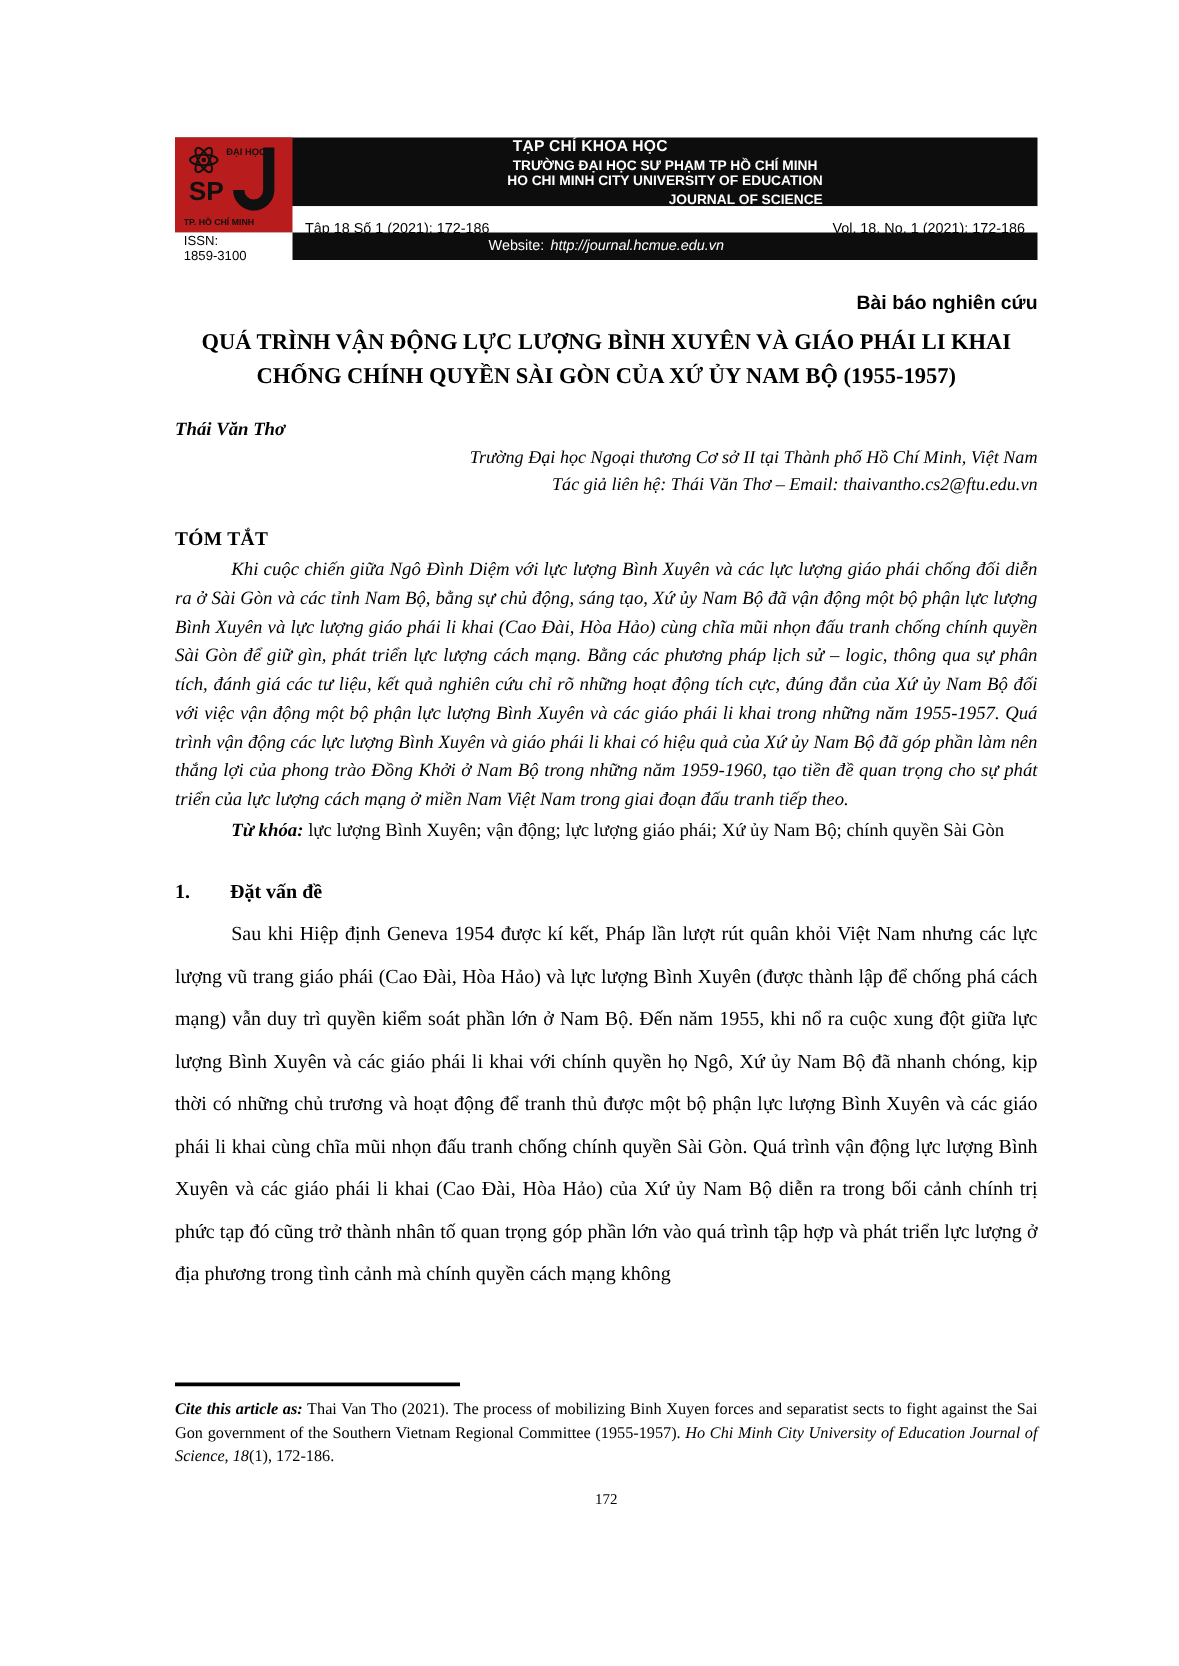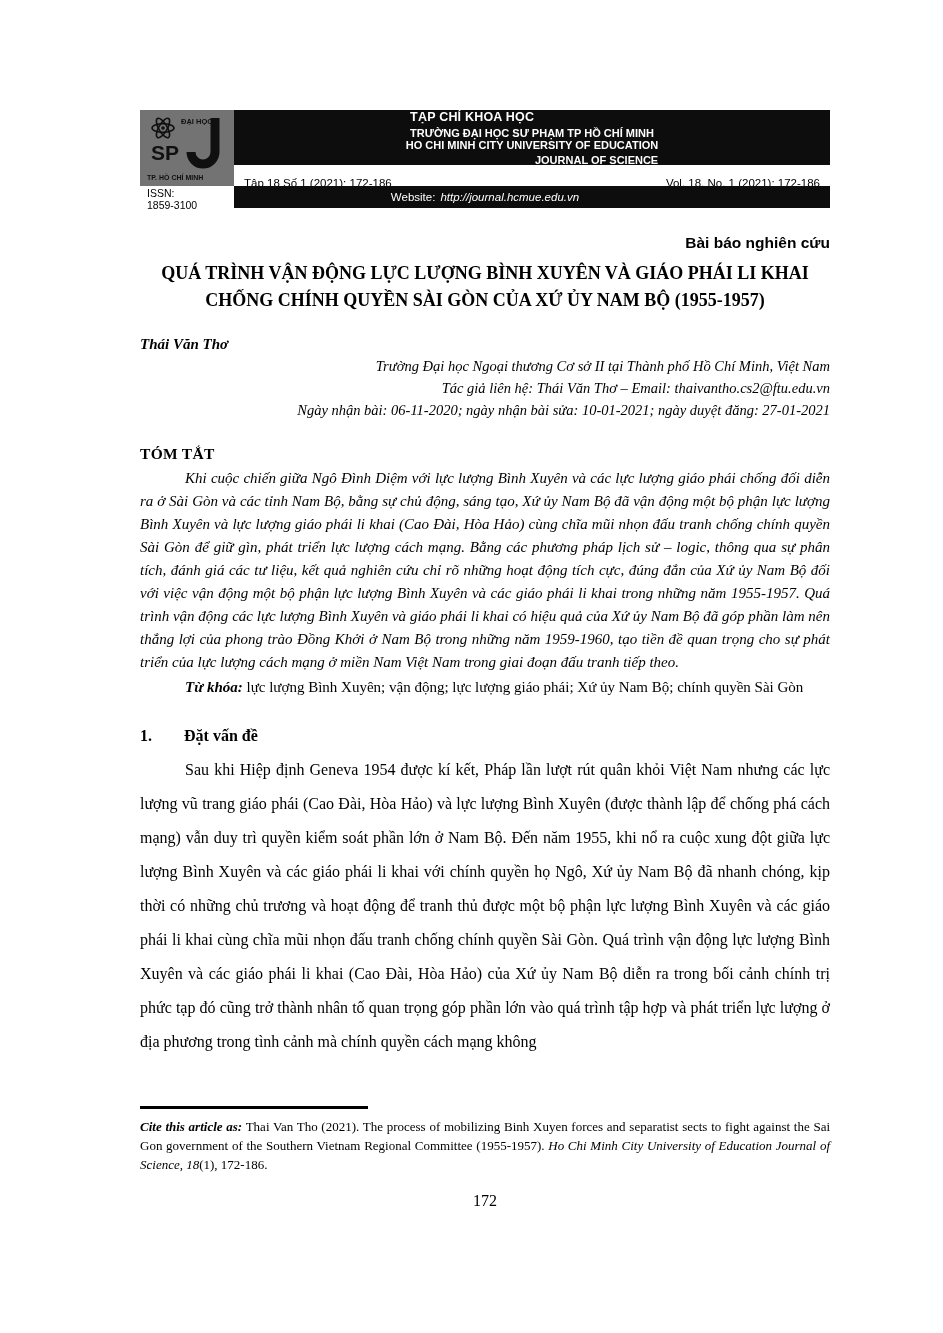--- a/index.html
+++ b/index.html
@@ -27,21 +27,21 @@
     position: absolute; top: 55px; left: 0; right: 0; height: 35px; background: #fff; color: #000;
     display: flex; align-items: center; justify-content: space-between;
     padding: 0 10px 0 104px; box-sizing: border-box; font-size: 11.5px;
   }
   .band-bot {
     position: absolute; top: 76px; left: 0; right: 0; height: 22px; background: #0d0d0d; color: #fff;
     display: flex; align-items: center; justify-content: center; font-size: 11.5px;
   }
   .band-bot .url { font-style: italic; margin-left: 5px; }
   .logo-box {
-    position: absolute; top: 0; left: 0; width: 94px; height: 76px; background: #737373; z-index: 2;
+    position: absolute; top: 0; left: 0; width: 94px; height: 76px; background: #b91c1c; z-index: 2;
     display: flex; align-items: center; justify-content: center;
   }
   .issn-box {
     position: absolute; top: 76px; left: 0; width: 94px; height: 26px; background: #fff; z-index: 2;
     color: #000; font-size: 10.5px; line-height: 12px; padding: 1px 0 0 7px; box-sizing: border-box;
   }
 
   
   .article-type { margin-top: 22px; text-align: right; font-family: "Liberation Sans", "DejaVu Sans", sans-serif; font-weight: bold; font-size: 15.5px; }
   .title { margin: 8px 0 0 0; text-align: center; font-size: 18px; font-weight: bold; line-height: 27px; }
@@ -58,21 +58,21 @@
   .sec-heading { margin-top: 28px; font-size: 16px; font-weight: bold; }
   .sec-num { display: inline-block; width: 44px; }
   .body-par { margin: 8px 0 0 0; font-size: 16px; line-height: 34px; text-align: justify; text-indent: 45px; }
 
   
   .footer { position: absolute; left: 140px; top: 1106px; width: 690px; }
   .foot-rule { width: 228px; height: 2.5px; background: #000; }
   .citation { margin: 8px 0 0 0; font-size: 13px; line-height: 19px; text-align: justify; }
   .cite-label { font-weight: bold; font-style: italic; }
   .cite-journal { font-style: italic; }
-  .page-num { position: absolute; left: 140px; top: 1192px; width: 690px; text-align: center; font-size: 16px; }
+  .page-num { position: absolute; left: 140px; top: 1192px; width: 690px; text-align: center; font-size: 12px; }
 </style>
 </head>
 <body>
 
 <div class="page">
   <div class="content">
 
     <div class="jheader">
       <div class="band-top">
         <div class="ht-left">
@@ -113,21 +113,20 @@
     </div>
 
     <div class="article-type">Bài báo nghiên cứu</div>
 
     <h1 class="title"><span>QUÁ TRÌNH VẬN ĐỘNG LỰC LƯỢNG BÌNH XUYÊN VÀ GIÁO PHÁI LI KHAI</span><br>
       <span>CHỐNG CHÍNH QUYỀN SÀI GÒN CỦA XỨ ỦY NAM BỘ (1955-1957)</span></h1>
 
     <div class="author">Thái Văn Thơ</div>
     <div class="centerline">Trường Đại học Ngoại thương Cơ sở II tại Thành phố Hồ Chí Minh, Việt Nam</div>
     <div class="centerline">Tác giả liên hệ: Thái Văn Thơ – Email: thaivantho.cs2@ftu.edu.vn</div>
-    <div class="centerline">Ngày nhận bài: 06-11-2020; ngày nhận bài sửa: 10-01-2021; ngày duyệt đăng: 27-01-2021</div>
 
     <div class="abs-heading">TÓM TẮT</div>
     <p class="abs-body"><span>Khi cuộc chiến giữa Ngô Đình Diệm với lực lượng Bình Xuyên và các lực lượng giáo phái chống đối diễn ra ở Sài Gòn và các tỉnh Nam Bộ, bằng sự chủ động, sáng tạo, Xứ ủy Nam Bộ đã vận động một bộ phận lực lượng Bình Xuyên và lực lượng giáo phái li khai (Cao Đài, Hòa Hảo) cùng chĩa mũi nhọn đấu tranh chống chính quyền Sài Gòn để giữ gìn, phát triển lực lượng cách mạng. Bằng các phương pháp lịch sử – logic, thông qua sự phân tích, đánh giá các tư liệu, kết quả nghiên cứu chỉ rõ những hoạt động tích cực, đúng đắn của Xứ ủy Nam Bộ đối với việc vận động một bộ phận lực lượng Bình Xuyên và các giáo phái li khai trong những năm 1955-1957. Quá trình vận động các lực lượng Bình Xuyên và giáo phái li khai có hiệu quả của Xứ ủy Nam Bộ đã góp phần làm nên thắng lợi của phong trào Đồng Khởi ở Nam Bộ trong những năm 1959-1960, tạo tiền đề quan trọng cho sự phát triển của lực lượng cách mạng ở miền Nam Việt Nam trong giai đoạn đấu tranh tiếp theo.</span></p>
     <p class="keywords"><span class="kw-label">Từ khóa:</span>
       <span>lực lượng Bình Xuyên; vận động; lực lượng giáo phái; Xứ ủy Nam Bộ; chính quyền Sài Gòn</span></p>
 
     <div class="sec-heading"><span class="sec-num">1.</span><span>Đặt vấn đề</span></div>
     <p class="body-par"><span>Sau khi Hiệp định Geneva 1954 được kí kết, Pháp lần lượt rút quân khỏi Việt Nam nhưng các lực lượng vũ trang giáo phái (Cao Đài, Hòa Hảo) và lực lượng Bình Xuyên (được thành lập để chống phá cách mạng) vẫn duy trì quyền kiểm soát phần lớn ở Nam Bộ. Đến năm 1955, khi nổ ra cuộc xung đột giữa lực lượng Bình Xuyên và các giáo phái li khai với chính quyền họ Ngô, Xứ ủy Nam Bộ đã nhanh chóng, kịp thời có những chủ trương và hoạt động để tranh thủ được một bộ phận lực lượng Bình Xuyên và các giáo phái li khai cùng chĩa mũi nhọn đấu tranh chống chính quyền Sài Gòn. Quá trình vận động lực lượng Bình Xuyên và các giáo phái li khai (Cao Đài, Hòa Hảo) của Xứ ủy Nam Bộ diễn ra trong bối cảnh chính trị phức tạp đó cũng trở thành nhân tố quan trọng góp phần lớn vào quá trình tập hợp và phát triển lực lượng ở địa phương trong tình cảnh mà chính quyền cách mạng không</span></p>
 
   </div>

